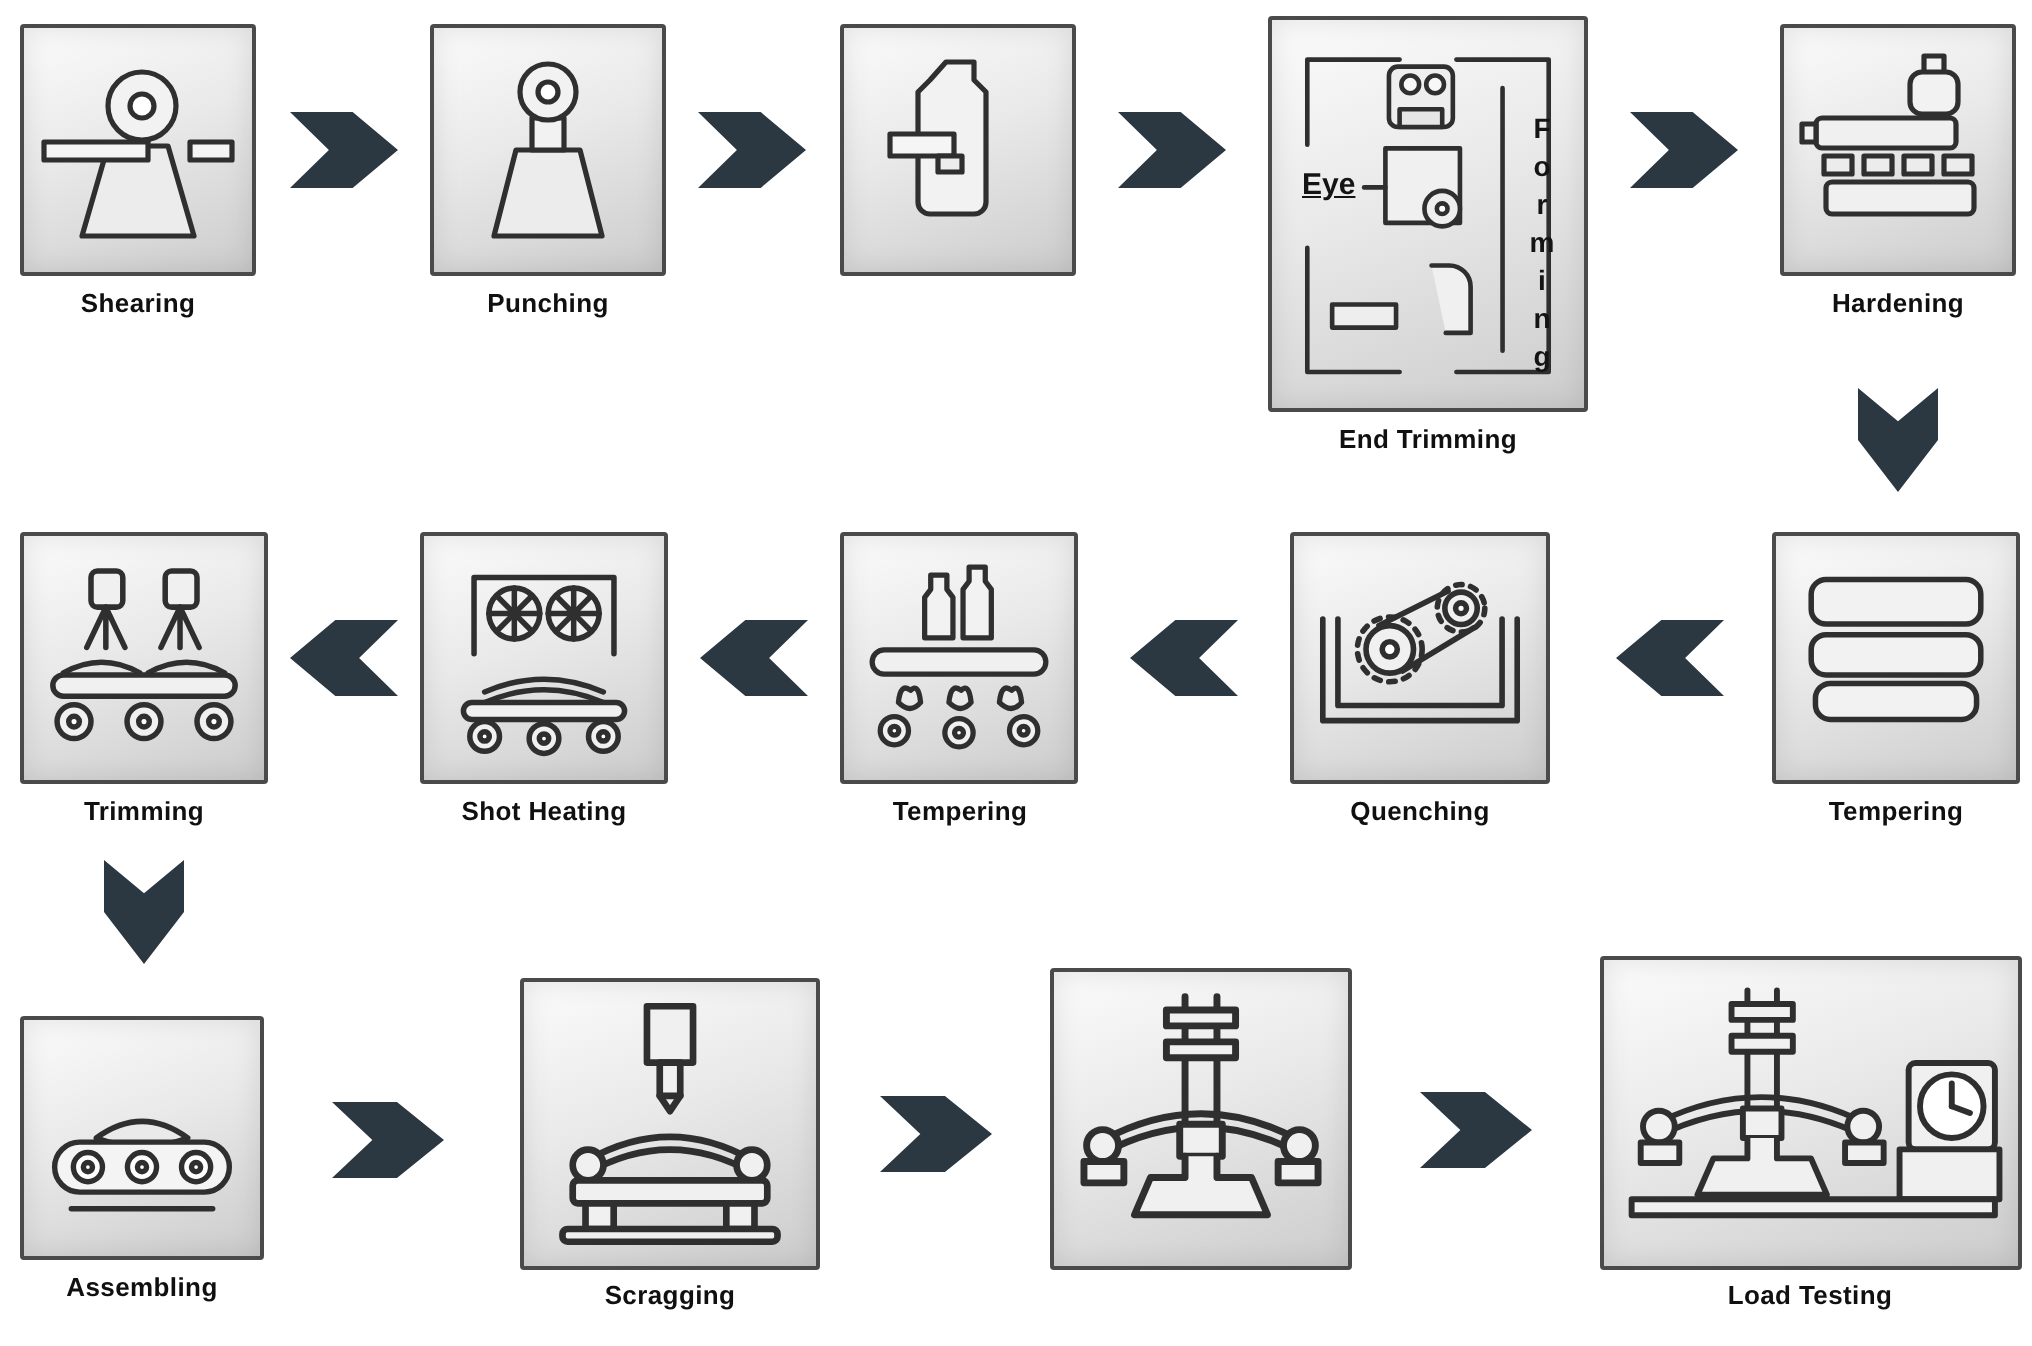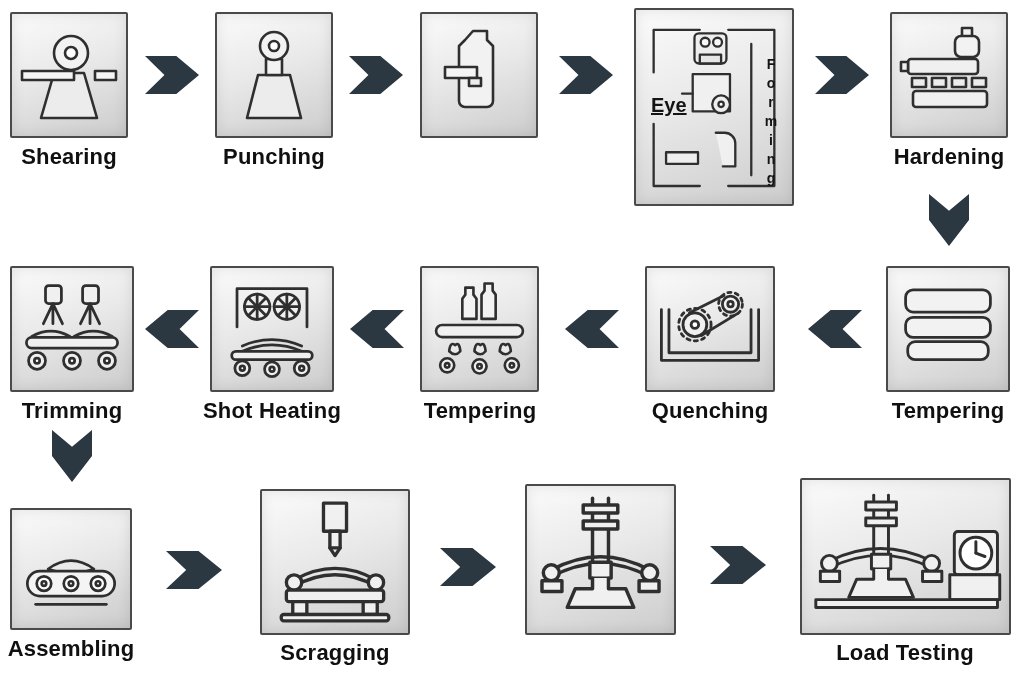--- a/index.html
+++ b/index.html
@@ -14,30 +14,30 @@
     box-shadow: inset 0 0 14px rgba(0,0,0,0.10);
     padding:7px;
   }
   .icon {
     width:100%; height:100%;
     stroke:var(--icon-stroke,#2f2f2f); fill:none;
     stroke-width:2.6; stroke-linecap:round; stroke-linejoin:round;
   }
   .label {
     position:absolute; text-align:center;
-    font-size:22px; font-weight:700; color:var(--label-text,#101010);
+    font-size:13px; font-weight:700; color:var(--label-text,#101010);
     letter-spacing:.2px; white-space:nowrap;
   }
   .arrow { position:absolute; background:var(--arrow,#2b3842); }
   .arrow.right { clip-path:polygon(0 0, 58% 0, 100% 50%, 58% 100%, 0 100%, 36% 50%); }
   .arrow.left  { clip-path:polygon(100% 0, 42% 0, 0 50%, 42% 100%, 100% 100%, 64% 50%); }
   .arrow.down  { clip-path:polygon(0 0, 50% 32%, 100% 0, 100% 50%, 50% 100%, 0 50%); }
 
   .inner-text { position:absolute; font-weight:700; color:#141414; }
-  .eye-text { left:15px; top:84px; font-size:20px;text-decoration:underline; }
+  .eye-text { left:15px; top:74px; font-size:15px;text-decoration:underline; }
   .forming-text {
     right:13px; top:46px; height:132px;
     font-size:14px; writing-mode:vertical-rl; text-orientation:upright;
     letter-spacing:3px;
   }
 </style>
 </head>
 <body>
 
 <div class="canvas">
@@ -90,20 +90,21 @@
       <rect x="56" y="62" width="42" height="42" fill="#f0f0f0"></rect>
       <path d="M44,84 h12"></path>
       <circle cx="88" cy="96" r="10" fill="#eeeeee"></circle>
       <circle cx="88" cy="96" r="3" fill="#ffffff"></circle>
       <rect x="26" y="150" width="36" height="13" fill="#eeeeee"></rect>
       <path d="M82,128 h10 a12,12 0 0 1 12,12 v26 h-14" fill="#f0f0f0"></path>
     </svg>
     <span class="inner-text eye-text">Eye</span>
     <span class="inner-text forming-text">Forming</span>
   </figure>
+  <div class="label" style="left:634px;top:212px;width:160px">End Trimming</div>
 
   <div class="arrow right" style="left:815px;top:56px;width:54px;height:38px"></div>
 
   <figure class="box" style="left:890px;top:12px;width:118px;height:126px">
     <svg class="icon" viewBox="0 0 100 100" aria-hidden="true">
       <rect x="63" y="3" width="10" height="9" fill="#f2f2f2"></rect>
       <rect x="56" y="11" width="24" height="21" rx="6" fill="#f2f2f2"></rect>
       <rect x="9" y="34" width="70" height="15" rx="3" fill="#f0f0f0"></rect>
       <rect x="2" y="37" width="7" height="9" fill="#f0f0f0"></rect>
       <rect x="13" y="53" width="14" height="9" fill="#ececec"></rect>

